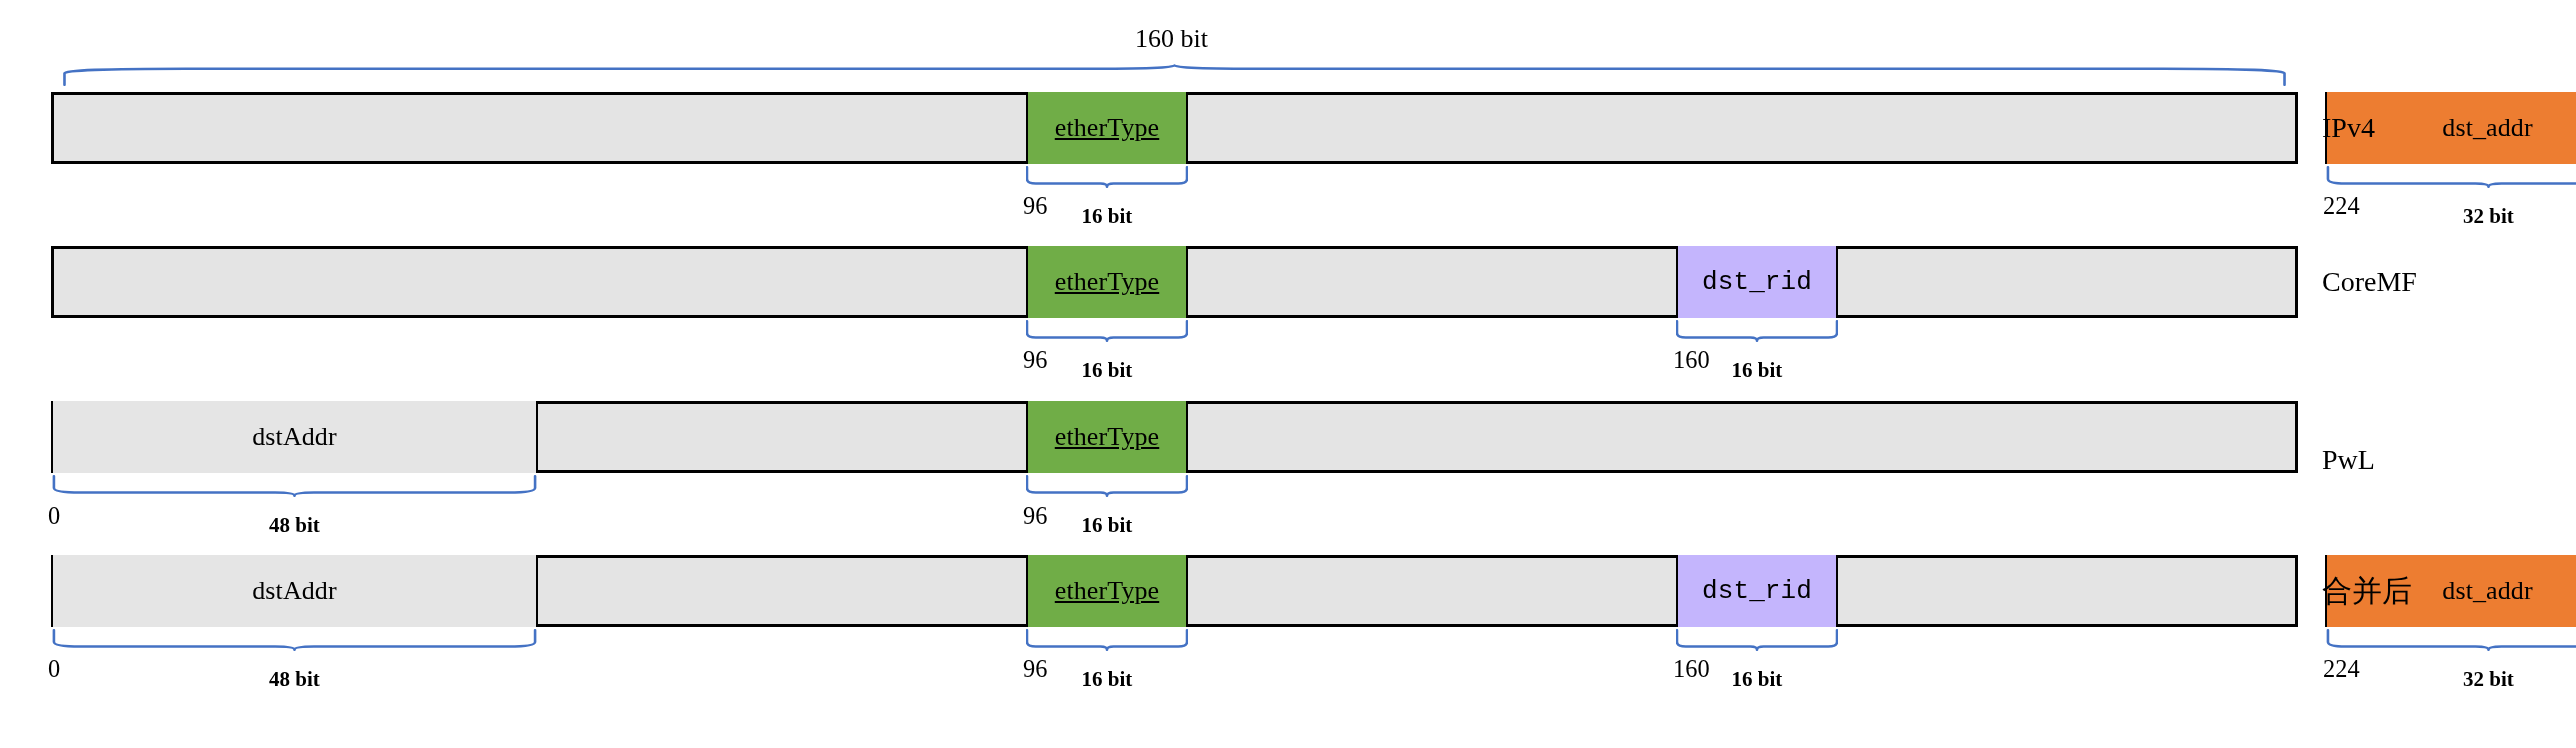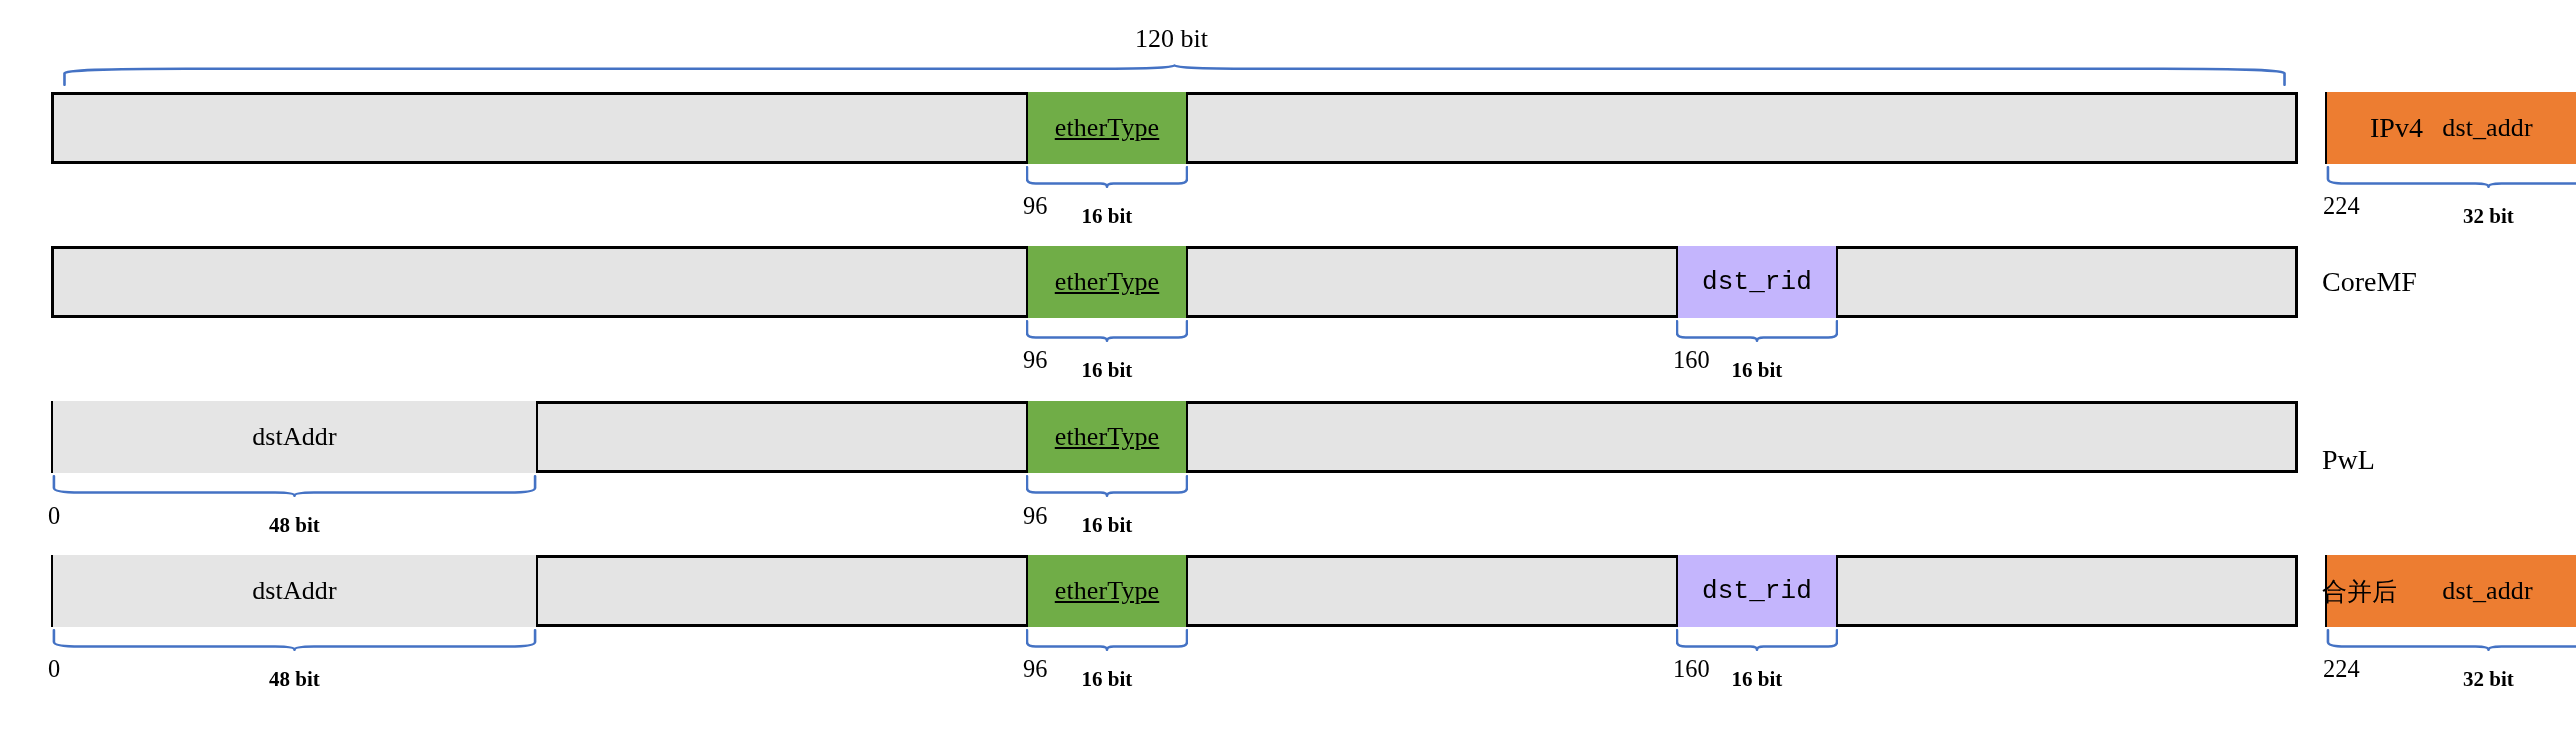--- a/index.html
+++ b/index.html
@@ -62,22 +62,22 @@
 
   
   .row-label {
     position: absolute;
     font-size: 28px;
     line-height: 72px;
     white-space: nowrap;
     color: #000000;
   }
   .row-label.cjk {
-    font-family: Liberation Sans, sans-serif;
-    font-size: 25px;
+    font-family: Liberation Serif, serif;
+    font-size: 30px;
   }
 
   
   .brace {
     position: absolute;
     height: 22px;
   }
   .brace svg { display: block; width: 100%; height: 100%; }
 
   
@@ -110,41 +110,41 @@
 </style>
 </head>
 <body>
 
 <div id="diagram">
     <div class="brace top" style="left: 51px; top: 63px; width: 2247px;">
       <svg viewBox="0 0 100 36" preserveAspectRatio="none">
         <path d="M0.6 34 L0.6 16 Q0.6 9 6 9 L46 9 Q50 9 50 4 Q50 9 54 9 L94 9 Q99.4 9 99.4 16 L99.4 34" fill="none" stroke="#4472C4" stroke-width="2.6" vector-effect="non-scaling-stroke" stroke-linecap="round" stroke-linejoin="round"></path>
       </svg>
     </div>
-    <div class="top-label" style="left: 1135px; top: 26px;">120 bit</div>
+    <div class="top-label" style="left: 1135px; top: 26px;">160 bit</div>
     <div class="row" style="left: 51px; top: 92px; width: 2247px;">
       <div class="bar"></div>
       <div class="field green" style="left: 975px; width: 162px;">etherType</div>
       <div class="field orange" style="left: 2274px; width: 325px;">dst_addr</div>
     </div>
     <div class="brace" style="left: 1026px; top: 166px; width: 162px;">
       <svg viewBox="0 0 100 34" preserveAspectRatio="none">
         <path d="M0.6 2 L0.6 20 Q0.6 27 6 27 L46 27 Q50 27 50 32 Q50 27 54 27 L94 27 Q99.4 27 99.4 20 L99.4 2" fill="none" stroke="#4472C4" stroke-width="2.6" vector-effect="non-scaling-stroke" stroke-linecap="round" stroke-linejoin="round"></path>
       </svg>
     </div>
     <div class="offset-label" style="left: 1023px; top: 194px;">96</div>
     <div class="width-label" style="left: 1026px; width: 162px; top: 206px;">16 bit</div>
     <div class="brace" style="left: 2326px; top: 166px; width: 325px;">
       <svg viewBox="0 0 100 34" preserveAspectRatio="none">
         <path d="M0.6 2 L0.6 20 Q0.6 27 6 27 L46 27 Q50 27 50 32 Q50 27 54 27 L94 27 Q99.4 27 99.4 20 L99.4 2" fill="none" stroke="#4472C4" stroke-width="2.6" vector-effect="non-scaling-stroke" stroke-linecap="round" stroke-linejoin="round"></path>
       </svg>
     </div>
     <div class="offset-label" style="left: 2323px; top: 194px;">224</div>
     <div class="width-label" style="left: 2326px; width: 325px; top: 206px;">32 bit</div>
-    <div class="row-label" style="left: 2322px; top: 92px; margin-left: 48px;">IPv4</div>
+    <div class="row-label" style="left: 2322px; top: 92px;">IPv4</div>
     <div class="row" style="left: 51px; top: 246px; width: 2247px;">
       <div class="bar"></div>
       <div class="field green" style="left: 975px; width: 162px;">etherType</div>
       <div class="field blue" style="left: 1625px; width: 162px;">dst_rid</div>
     </div>
     <div class="brace" style="left: 1026px; top: 320px; width: 162px;">
       <svg viewBox="0 0 100 34" preserveAspectRatio="none">
         <path d="M0.6 2 L0.6 20 Q0.6 27 6 27 L46 27 Q50 27 50 32 Q50 27 54 27 L94 27 Q99.4 27 99.4 20 L99.4 2" fill="none" stroke="#4472C4" stroke-width="2.6" vector-effect="non-scaling-stroke" stroke-linecap="round" stroke-linejoin="round"></path>
       </svg>
     </div>

